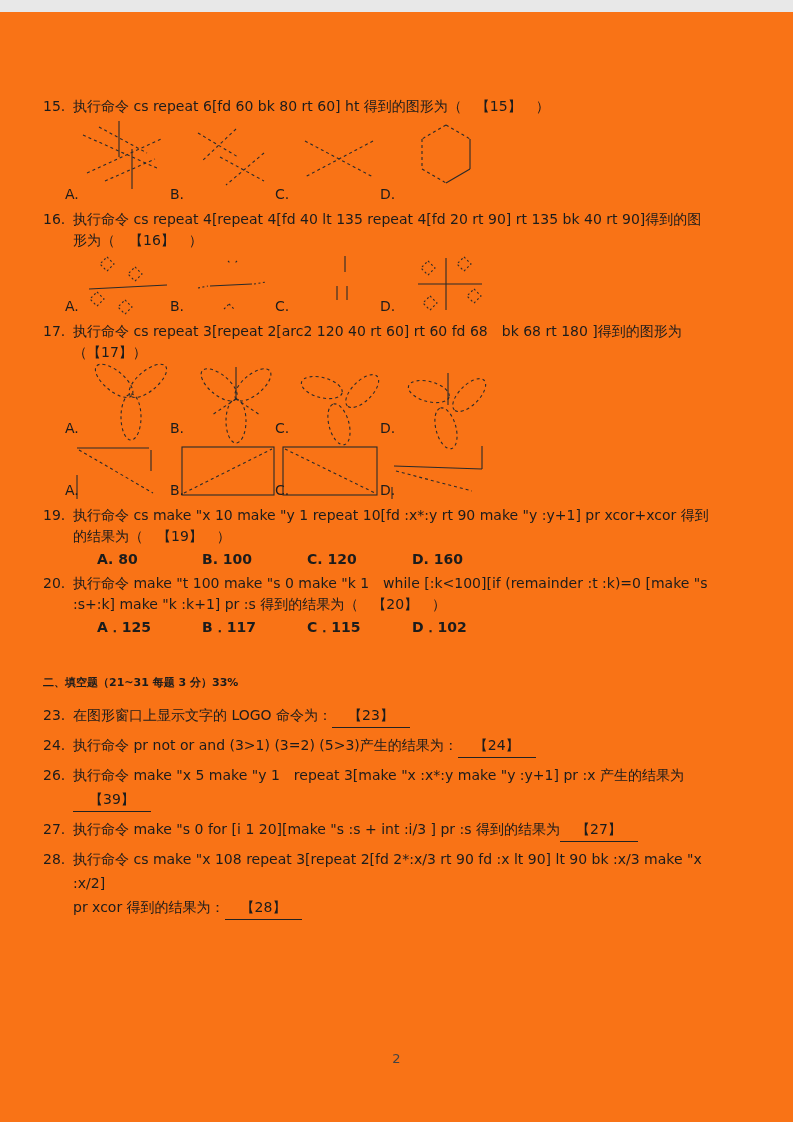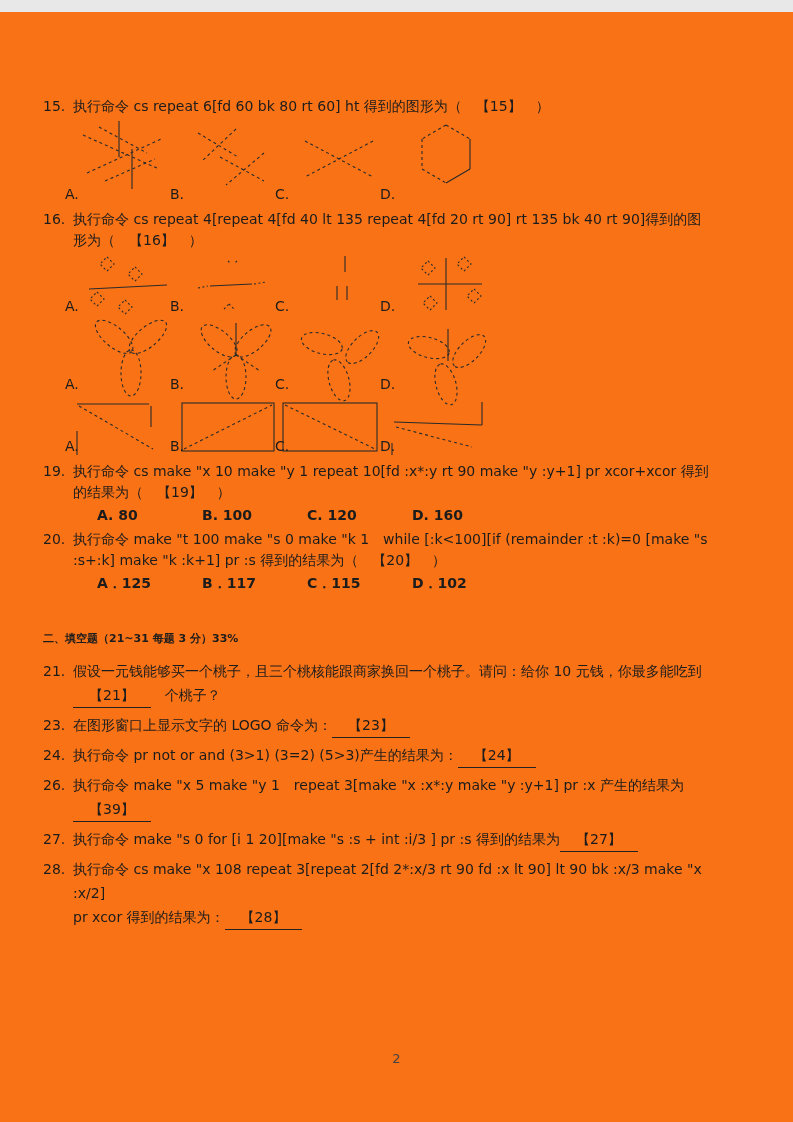--- a/index.html
+++ b/index.html
@@ -117,20 +117,23 @@
           <line x1="34" y1="31" x2="98" y2="31"></line>
         <rect class="d2" x="-5" y="-5" width="10" height="10" transform="translate(44,15) rotate(45)"></rect>
         <rect class="d2" x="-5" y="-5" width="10" height="10" transform="translate(80,11) rotate(45)"></rect>
         <rect class="d2" x="-5" y="-5" width="10" height="10" transform="translate(90,43) rotate(45)"></rect>
         <rect class="d2" x="-5" y="-5" width="10" height="10" transform="translate(46,50) rotate(45)"></rect>
       </svg>
       <span class="optlabel">D.</span>
     </div>
   </div>
 
+  <div class="q">
+    <span class="qlabel">17.</span><span>执行命令 cs repeat 3[repeat 2[arc2 120 40 rt 60] rt 60 fd 68　bk 68 rt 180 ]得到的图形为（【17】）</span>
+  </div>
   <div class="figrow" style="height:74px">
     <div class="figcell">
       <svg width="124" height="72" viewBox="0 0 124 72">
         <ellipse class="d" cx="40" cy="30" rx="23" ry="10" transform="rotate(40 62 30)"></ellipse>
         <ellipse class="d" cx="40" cy="30" rx="23" ry="10" transform="rotate(140 62 30)"></ellipse>
         <ellipse class="d" cx="40" cy="30" rx="23" ry="10" transform="rotate(270 62 30)"></ellipse>
       </svg>
       <span class="optlabel">A.</span>
     </div>
     <div class="figcell">
@@ -207,23 +210,20 @@
 
   <div class="q">
     <span class="qlabel">20.</span><span>执行命令 make "t 100 make "s 0 make "k 1　while [:k&lt;100][if (remainder :t :k)=0 [make "s :s+:k] make "k :k+1] pr :s 得到的结果为（　【20】　）</span>
   </div>
   <div class="optrow">
     <span>A．125</span><span>B．117</span><span>C．115</span><span>D．102</span>
   </div>
 
   <div class="sec-heading">二、填空题（21~31 每题 3 分）33%</div>
 
-  <div class="fill">
-    <span class="qlabel">21.</span><span>假设一元钱能够买一个桃子，且三个桃核能跟商家换回一个桃子。请问：给你 10 元钱，你最多能吃到</span><span class="blank">【21】</span><span>　个桃子？</span>
-  </div>
 
 
   <div class="fill">
     <span class="qlabel">23.</span><span>在图形窗口上显示文字的 LOGO 命令为：</span><span class="blank">【23】</span>
   </div>
 
   <div class="fill">
     <span class="qlabel">24.</span><span>执行命令 pr not or and (3&gt;1) (3=2) (5&gt;3)产生的结果为：</span><span class="blank">【24】</span>
   </div>
 

